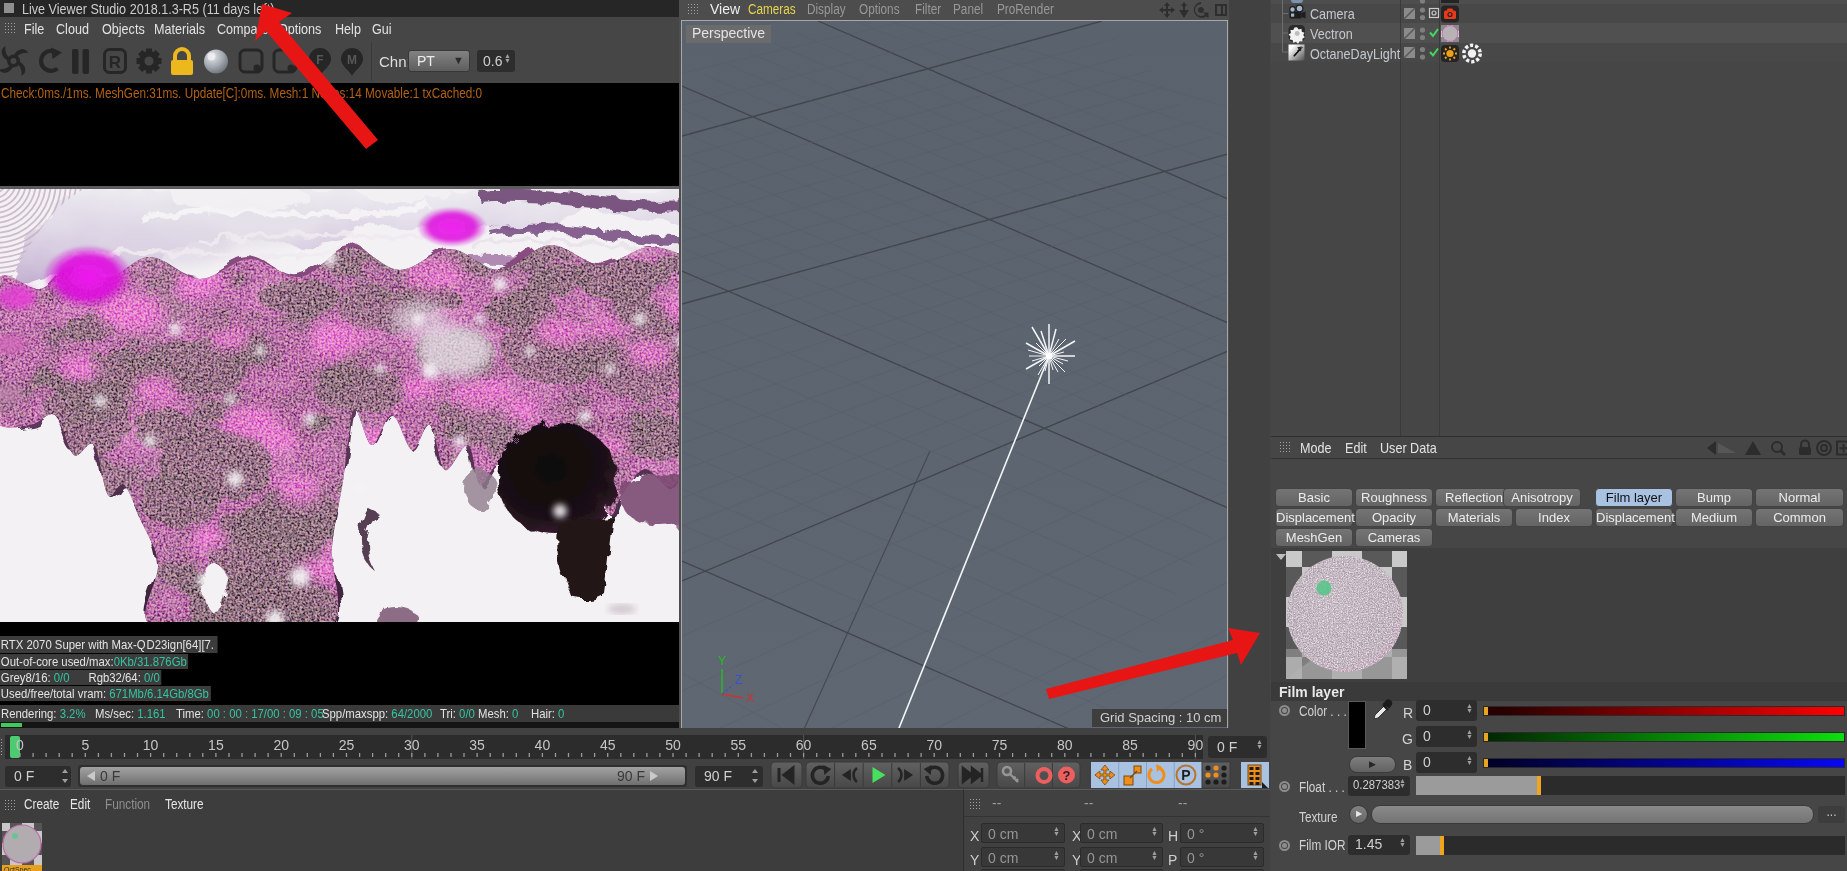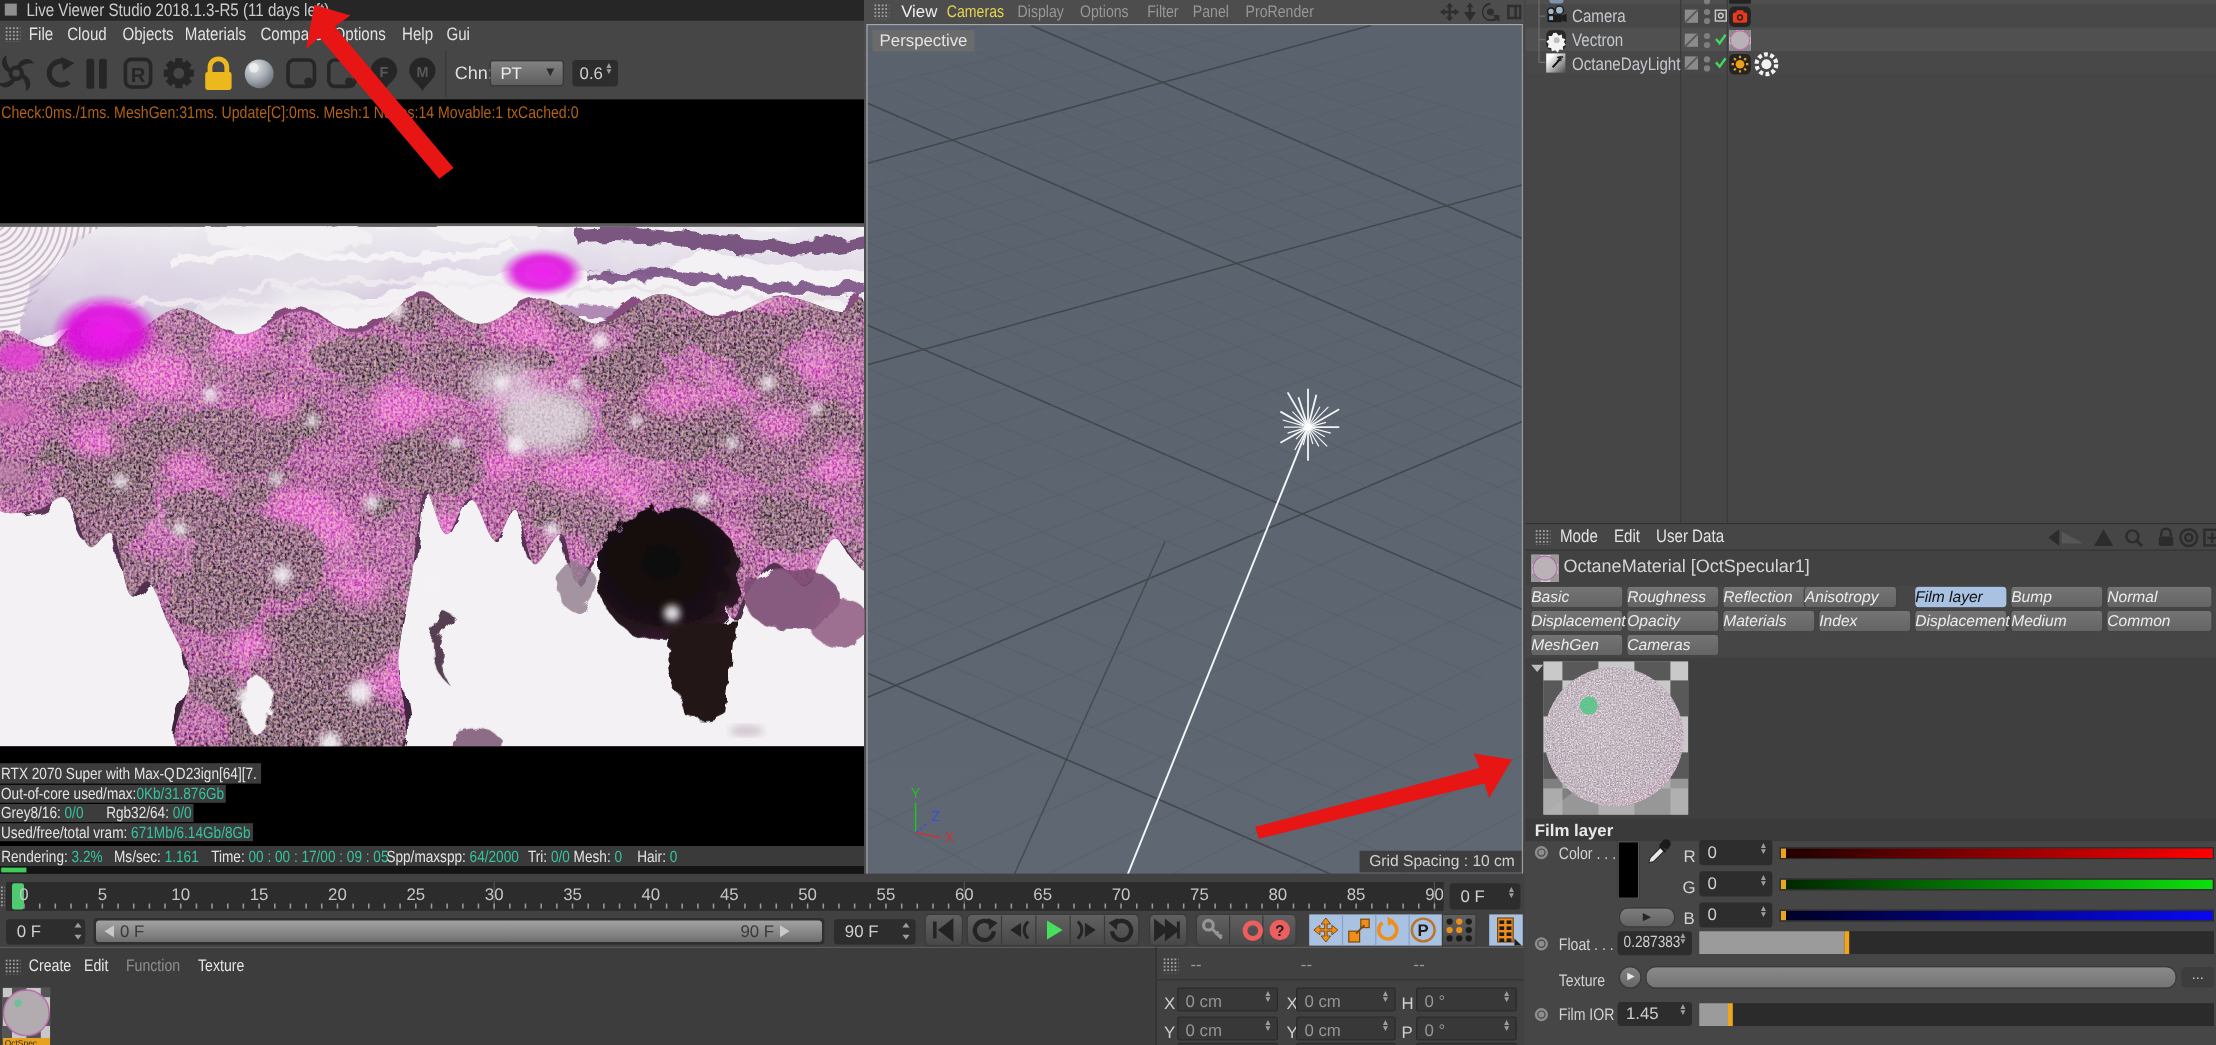--- a/index.html
+++ b/index.html
@@ -3,21 +3,21 @@
 <meta charset="utf-8">
 <style>
   * { margin:0; padding:0; box-sizing:border-box; }
   html,body { width:1847px; height:871px; overflow:hidden; background:#414141; }
   body { font-family:"Liberation Sans", sans-serif; color:#d6d6d6; font-size:14px; }
   #root { position:absolute; top:0; left:0; width:1847px; height:871px; background:#414141; }
   .abs { position:absolute; }
   .fld { position:absolute; background:#2d2d2d; border-radius:3px; color:#cfcfcf; }
   .grip { background-image:radial-gradient(#a2a2a2 0.8px, transparent 1px); background-size:3px 3px; background-position:0 0; }
   .spn { position:absolute; right:3px; width:9px; font-size:7px; color:#9e9e9e; line-height:4.5px; text-align:center; }
-  .tab { position:absolute; height:19px; background:linear-gradient(#747474,#646464); border:1px solid #434343; border-radius:4px; color:#ececec; font-size:13px; line-height:17px;font-style:italic; }
+  .tab { position:absolute; height:19px; background:linear-gradient(#747474,#646464); border:1px solid #434343; border-radius:4px; color:#ececec; font-size:13px; text-align:center; line-height:17px; }
   .radio { position:absolute; width:11px; height:11px; border:2px solid #8d8d8d; border-radius:50%; }
   .radio:after { content:""; position:absolute; left:1px; top:1px; width:5px; height:5px; border-radius:50%; background:#8d8d8d; }
   .cfield { position:absolute; background:#383838; border:1px solid #2b2b2b; border-radius:2px; color:#969696; }
   .cond { transform:scaleX(0.84); transform-origin:0 0; white-space:nowrap; }
 </style>
 </head>
 <body>
 <div id="root">
 
   <div class="abs" id="lv" style="left:0;top:0;width:720px;height:728px;background:#000;">
@@ -352,21 +352,21 @@
       <span class="abs cond" style="left:322px;top:1px;">Spp/maxspp: <span style="color:#35c4a0">64/2000</span></span>
       <span class="abs cond" style="left:440px;top:1px;">Tri: <span style="color:#35c4a0">0/0</span></span>
       <span class="abs cond" style="left:478px;top:1px;">Mesh: <span style="color:#35c4a0">0</span></span>
       <span class="abs cond" style="left:531px;top:1px;">Hair: <span style="color:#35c4a0">0</span></span>
     </div>
     <div class="abs" style="left:0;top:722px;width:720px;height:6px;background:#141414;">
       <div class="abs" style="left:1px;top:1px;width:21px;height:4px;background:#3fcb5a;"></div>
     </div>
   </div>
 
-  <div class="abs" id="vp" style="left:720px;top:0;width:550px;height:738px;background:#4d4d4d;padding-left:12px;">
+  <div class="abs" id="vp" style="left:679px;top:0;width:550px;height:738px;background:#4d4d4d;padding-left:12px;">
     <div class="abs" style="left:0;top:0;width:550px;height:20px;background:#4d4d4d;font-size:14px;">
       <div class="abs grip" style="left:8px;top:3px;width:13px;height:13px;"></div>
       <span class="abs" style="left:31px;top:1px;color:#efefef;">View</span>
       <span class="abs cond" style="left:69px;top:1px;color:#e8d44e;">Cameras</span>
       <span class="abs cond" style="left:128px;top:1px;color:#989898;">Display</span>
       <span class="abs cond" style="left:180px;top:1px;color:#989898;">Options</span>
       <span class="abs cond" style="left:236px;top:1px;color:#989898;">Filter</span>
       <span class="abs cond" style="left:274px;top:1px;color:#989898;">Panel</span>
       <span class="abs cond" style="left:318px;top:1px;color:#989898;">ProRender</span>
       <svg class="abs" style="left:480px;top:2px;" width="68" height="16" viewBox="0 0 68 16">
@@ -909,32 +909,20 @@
           <rect x="93" y="8" width="12" height="8" rx="1.5" fill="#2c2c2c"></rect>
           <circle cx="118" cy="9" r="7" fill="none" stroke="#2c2c2c" stroke-width="2"></circle>
           <circle cx="118" cy="9" r="3" fill="none" stroke="#2c2c2c" stroke-width="2"></circle>
           <rect x="131" y="2.5" width="13" height="13" fill="none" stroke="#2c2c2c" stroke-width="2"></rect>
           <line x1="137.5" y1="5" x2="137.5" y2="13.5" stroke="#2c2c2c" stroke-width="2"></line>
           <line x1="133.5" y1="9.2" x2="141.5" y2="9.2" stroke="#2c2c2c" stroke-width="2"></line>
         </svg>
       </div>
       <div class="abs" style="left:0;top:22px;width:576px;height:1px;background:#333;"></div>
 
-      <div class="abs" style="left:0;top:23px;width:576px;height:29px;background:#424242;">
-        <svg class="abs" style="left:5px;top:3px;" width="23" height="23" viewBox="0 0 23 23">
-          <rect width="23" height="23" fill="#cfcfcf"></rect>
-          <rect x="0" y="0" width="8" height="8" fill="#9a9a9a"></rect>
-            <rect x="16" y="0" width="7" height="8" fill="#9a9a9a"></rect>
-          <rect x="8" y="8" width="8" height="8" fill="#9a9a9a"></rect>
-            <rect x="0" y="16" width="8" height="7" fill="#9a9a9a"></rect>
-            <rect x="16" y="16" width="7" height="7" fill="#9a9a9a"></rect>
-          <circle cx="11.5" cy="11.5" r="10" fill="#b9b3b7" stroke="#b769a5" stroke-width="1"></circle>
-        </svg>
-        <span class="abs" style="left:32px;top:5px;color:#d6d6d6;font-size:15px;">OctaneMaterial [OctSpecular1]</span>
-      </div>
 
       <div class="tab" style="left:4px;top:52px;width:78px;">Basic</div>
       <div class="tab" style="left:84px;top:52px;width:78px;">Roughness</div>
       <div class="tab" style="left:164px;top:52px;width:78px;">Reflection</div>
       <div class="tab" style="left:232px;top:52px;width:78px;">Anisotropy</div>
       <div class="tab" style="left:324px;top:52px;width:78px;background:#a9c2e2;color:#111;">Film layer</div>
       <div class="tab" style="left:404px;top:52px;width:78px;">Bump</div>
       <div class="tab" style="left:484px;top:52px;width:89px;">Normal</div>
       <div class="tab" style="left:4px;top:72px;width:78px;">Displacement</div>
       <div class="tab" style="left:84px;top:72px;width:78px;">Opacity</div>

